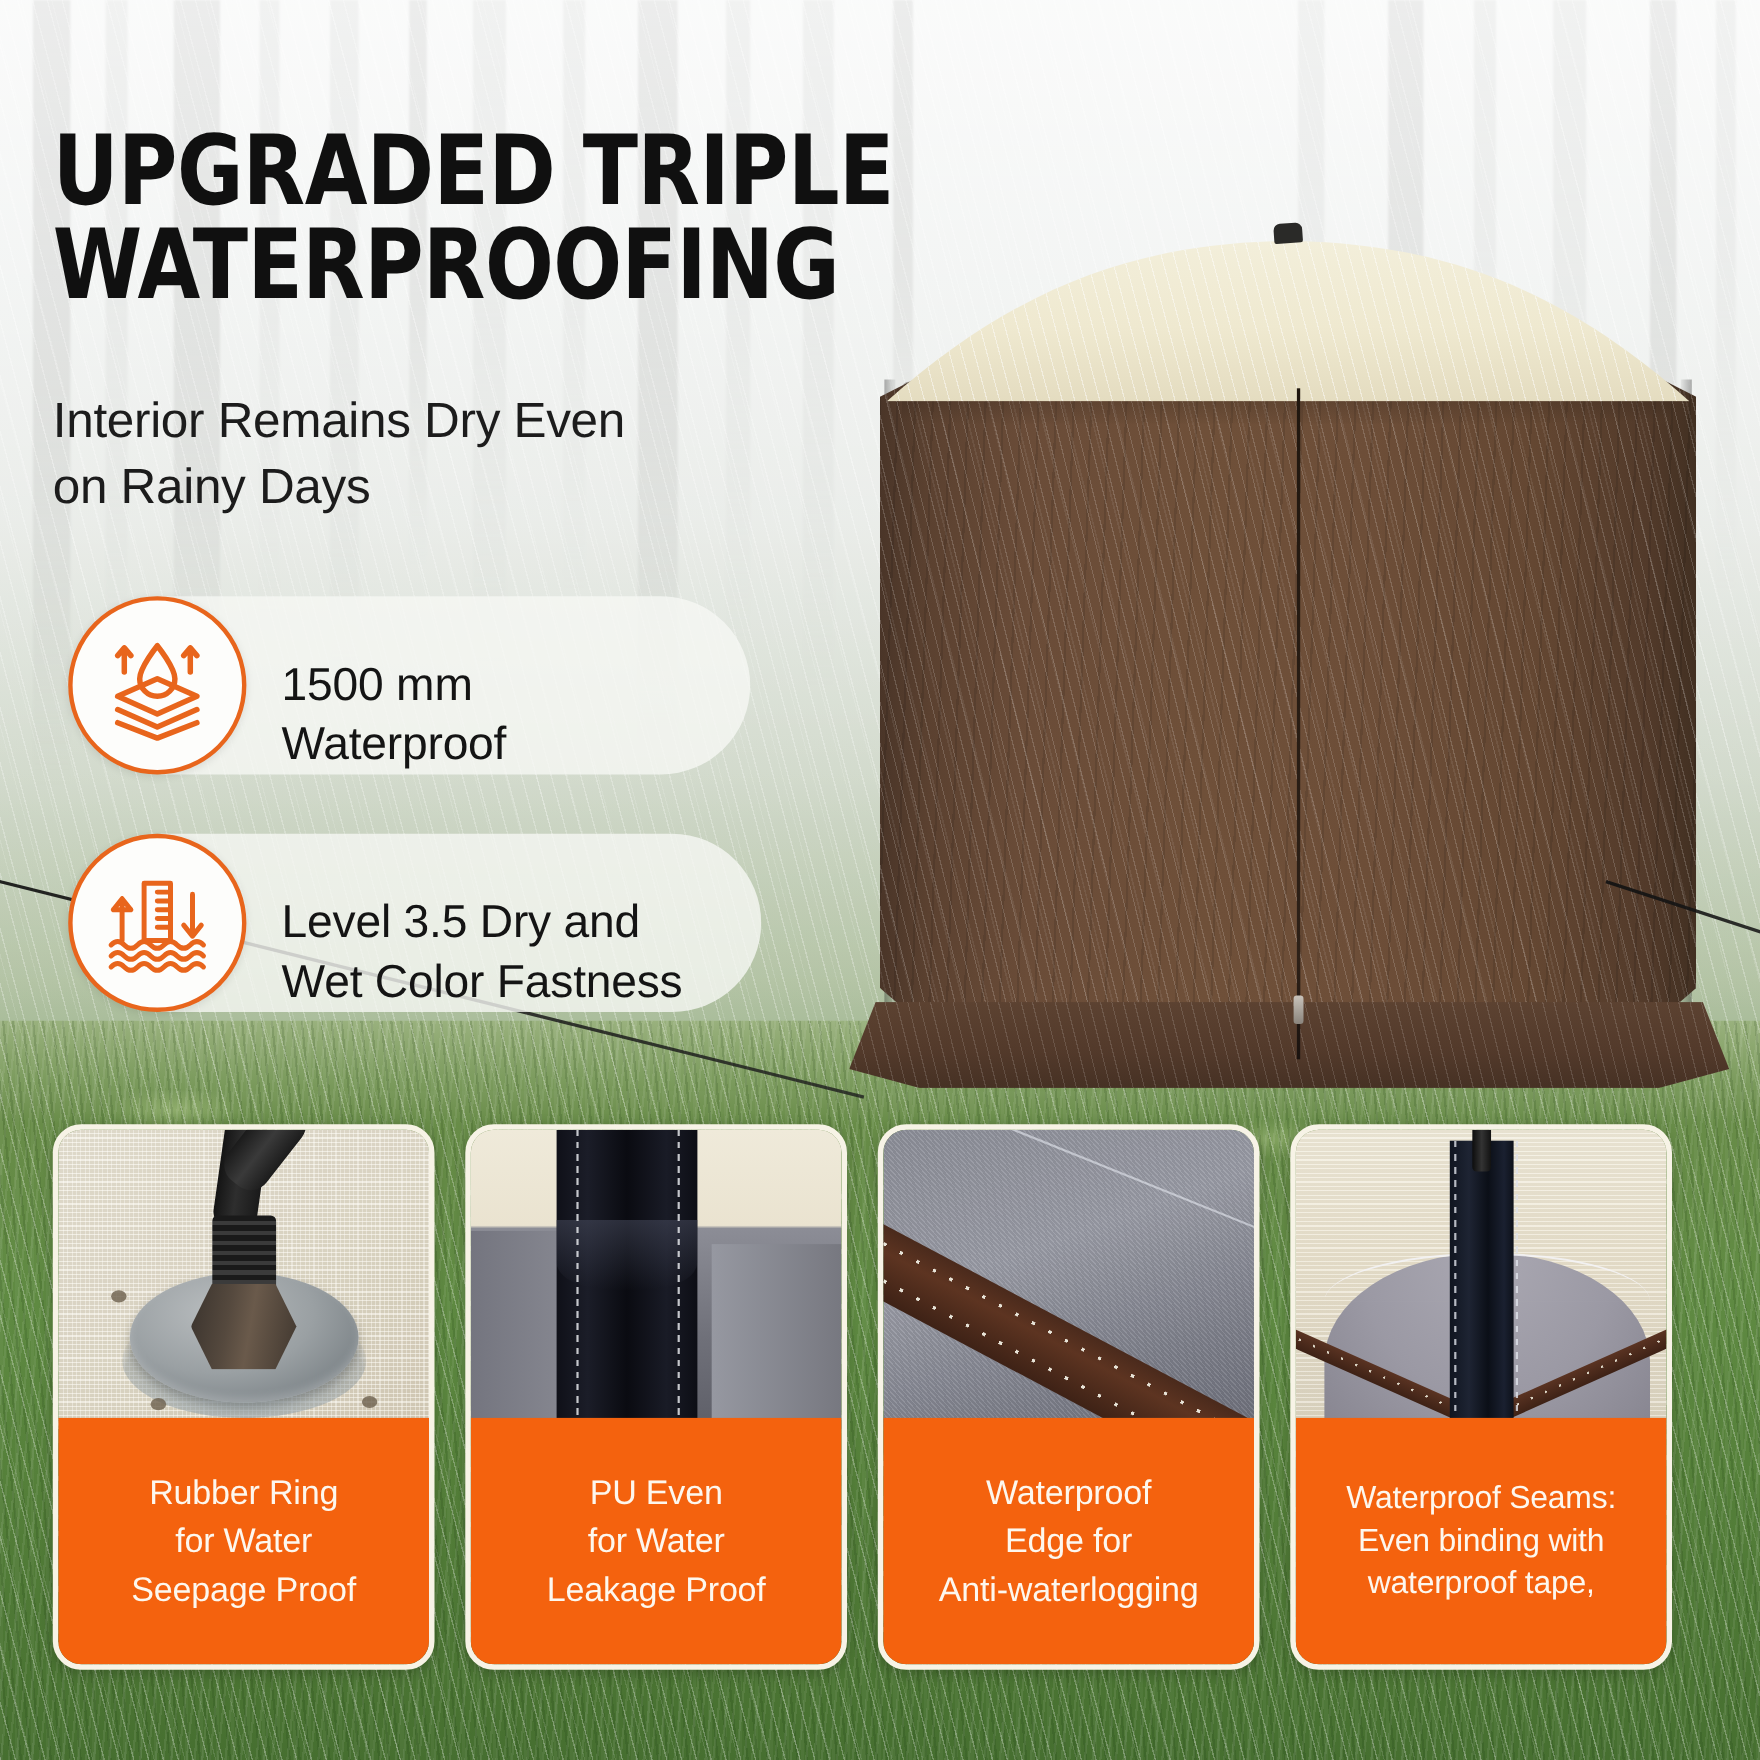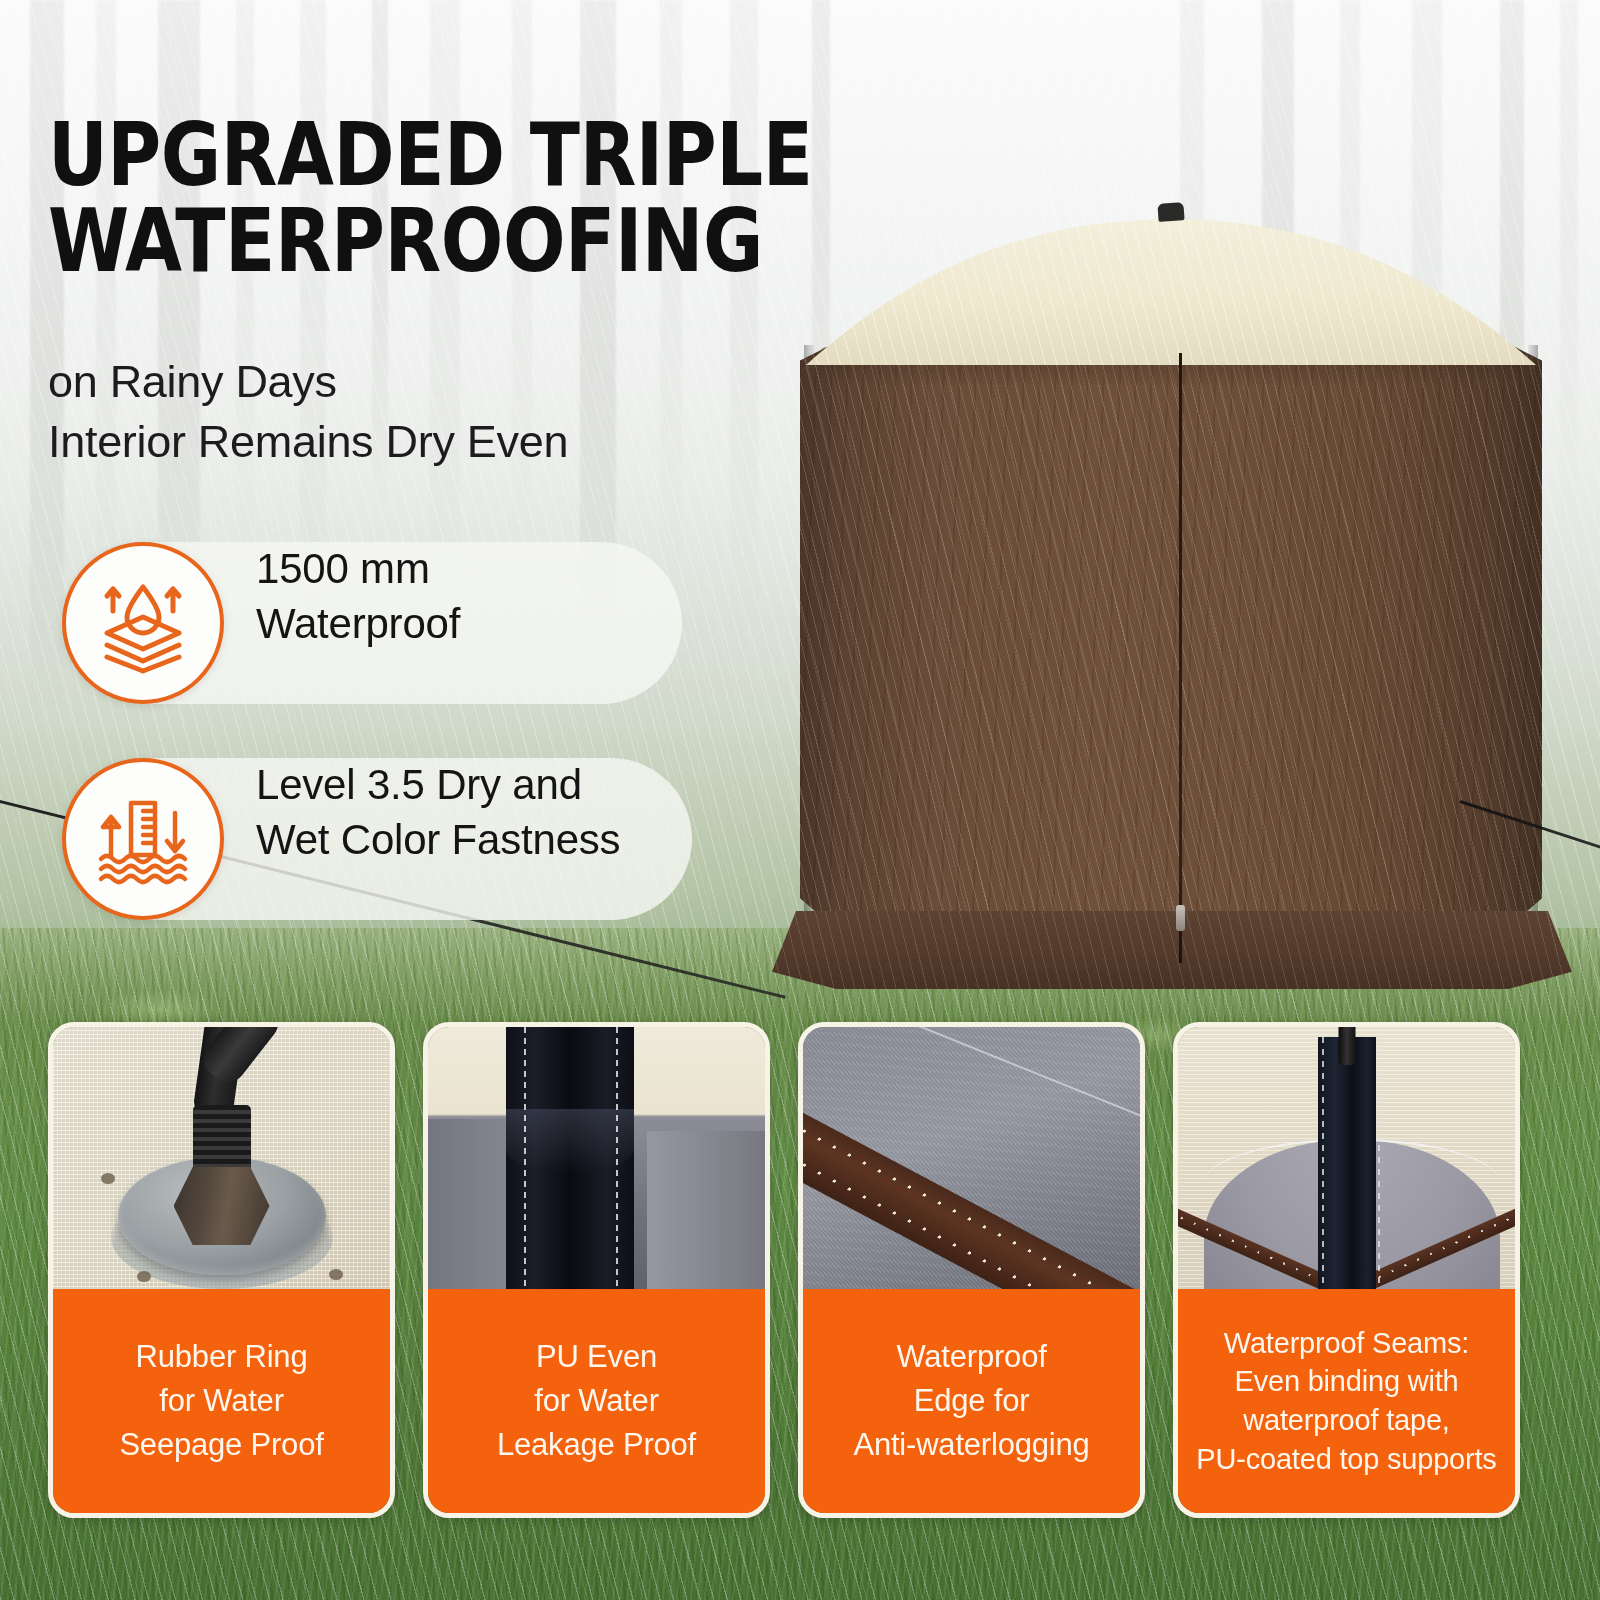--- a/index.html
+++ b/index.html
@@ -85,21 +85,21 @@
     position:absolute; left:48px; top:352px; width:700px; z-index:12;
   }
   .sub-line {
     font-size:45px; line-height:1.33; color:#1c1c1c; font-weight:400;
     letter-spacing:-0.3px;
   }
 
   
   .pill {
     position:absolute; z-index:14;
-    display:flex; align-items:flex-start;
+    display:flex; align-items:flex-end;
   }
   .pill-bg {
     position:absolute; left:84px; top:0; height:100%;
     background:rgba(246,247,244,0.80);
     border-radius:0 100px 100px 0;
   }
   .pill-icon {
     position:relative; z-index:3;
     width:162px; height:162px; flex:0 0 162px;
     border-radius:50%;
@@ -381,22 +381,22 @@
   </div>
 
 </div>
 
 <div id="headline">
   <div class="h-line">UPGRADED TRIPLE</div>
   <div class="h-line">WATERPROOFING</div>
 </div>
 
 <div id="subhead">
+  <div class="sub-line">Interior Remains Dry Even</div>
   <div class="sub-line">on Rainy Days</div>
-  <div class="sub-line">Interior Remains Dry Even</div>
 </div>
 
 <div class="pill" id="pill-1">
   <div class="pill-bg"></div>
   <div class="pill-icon">
     <svg width="104" height="104" viewBox="0 0 104 104" fill="none" stroke="#E8651C" stroke-width="5" stroke-linecap="round" stroke-linejoin="round">
 
       <path d="M22 40 V18 M22 18 l-6 7 M22 18 l6 7"></path>
       <path d="M82 40 V18 M82 18 l-6 7 M82 18 l6 7"></path>
 
@@ -504,17 +504,16 @@
       <div class="p4-tape-dots-r"></div>
       <div class="p4-sleeve"></div>
       <div class="p4-stitch" style="left:144px;"></div>
       <div class="p4-stitch" style="left:200px;"></div>
       <div class="p4-pole"></div>
     </div>
     <div class="card-cap">
       <div class="cap-line">Waterproof Seams:</div>
       <div class="cap-line">Even binding with</div>
       <div class="cap-line">waterproof tape,</div>
-      <div class="cap-line">PU-coated top supports</div>
     </div>
   </div>
 
 </div>
 
 </body></html>

